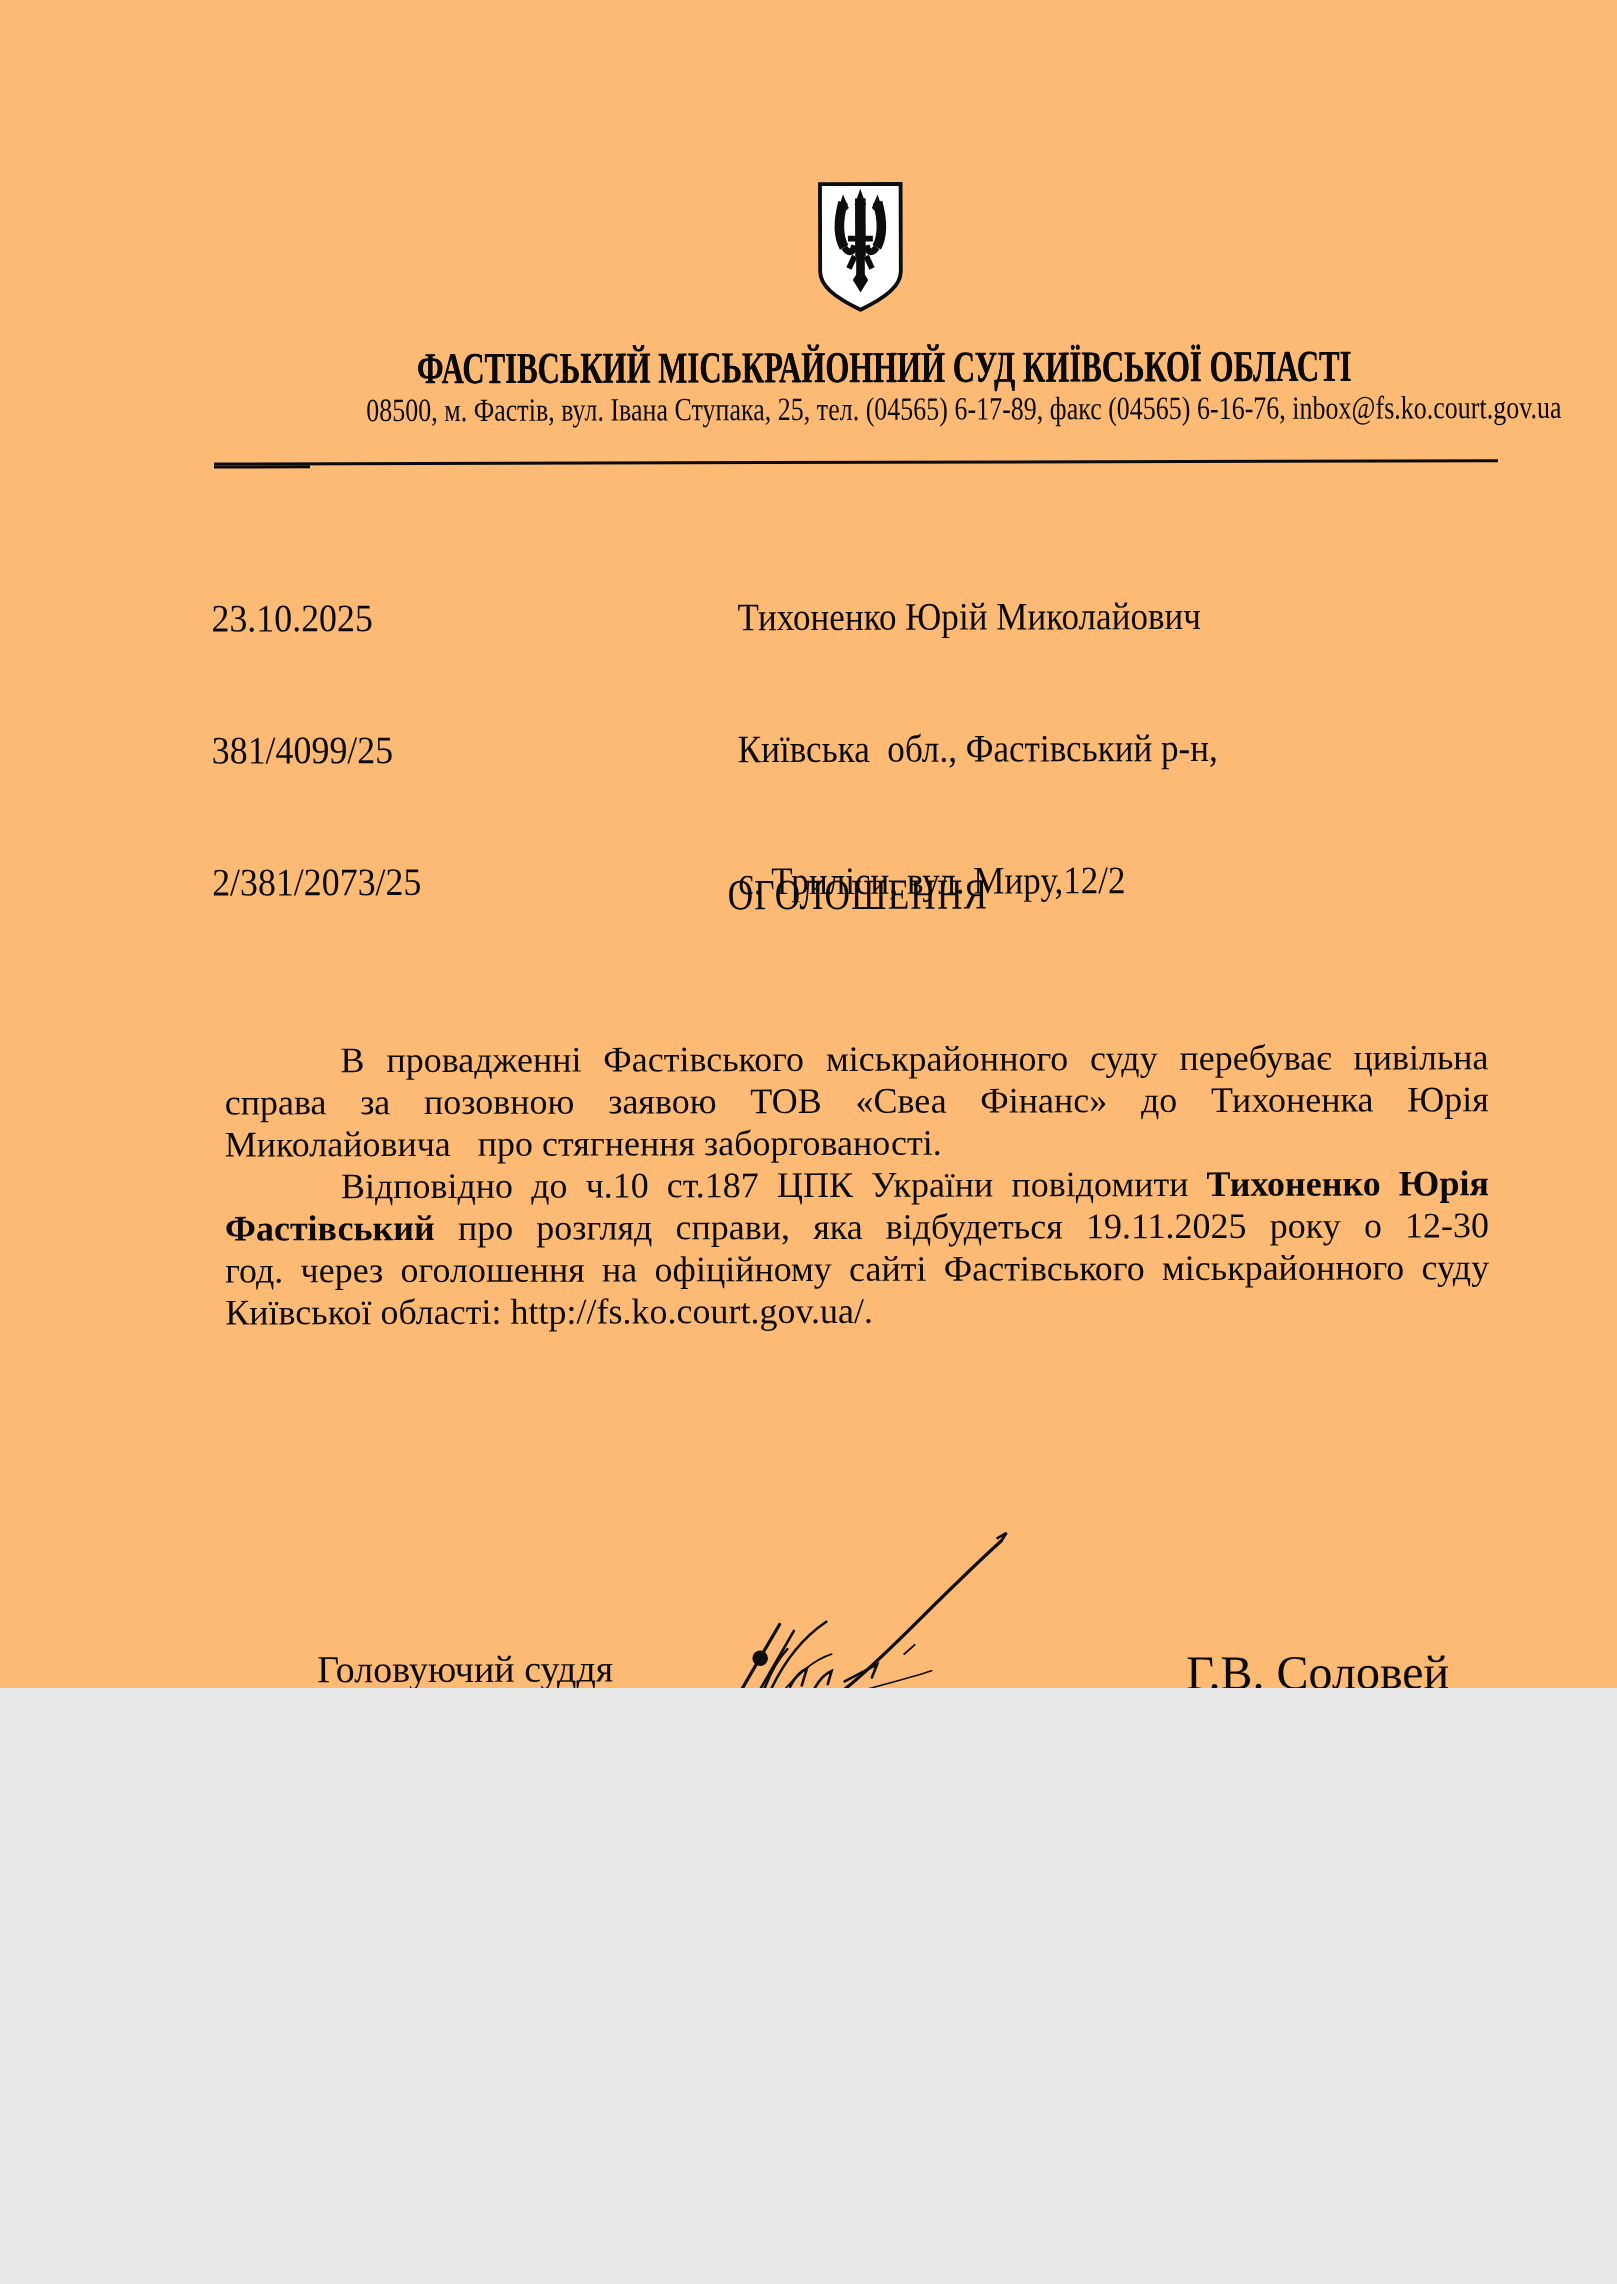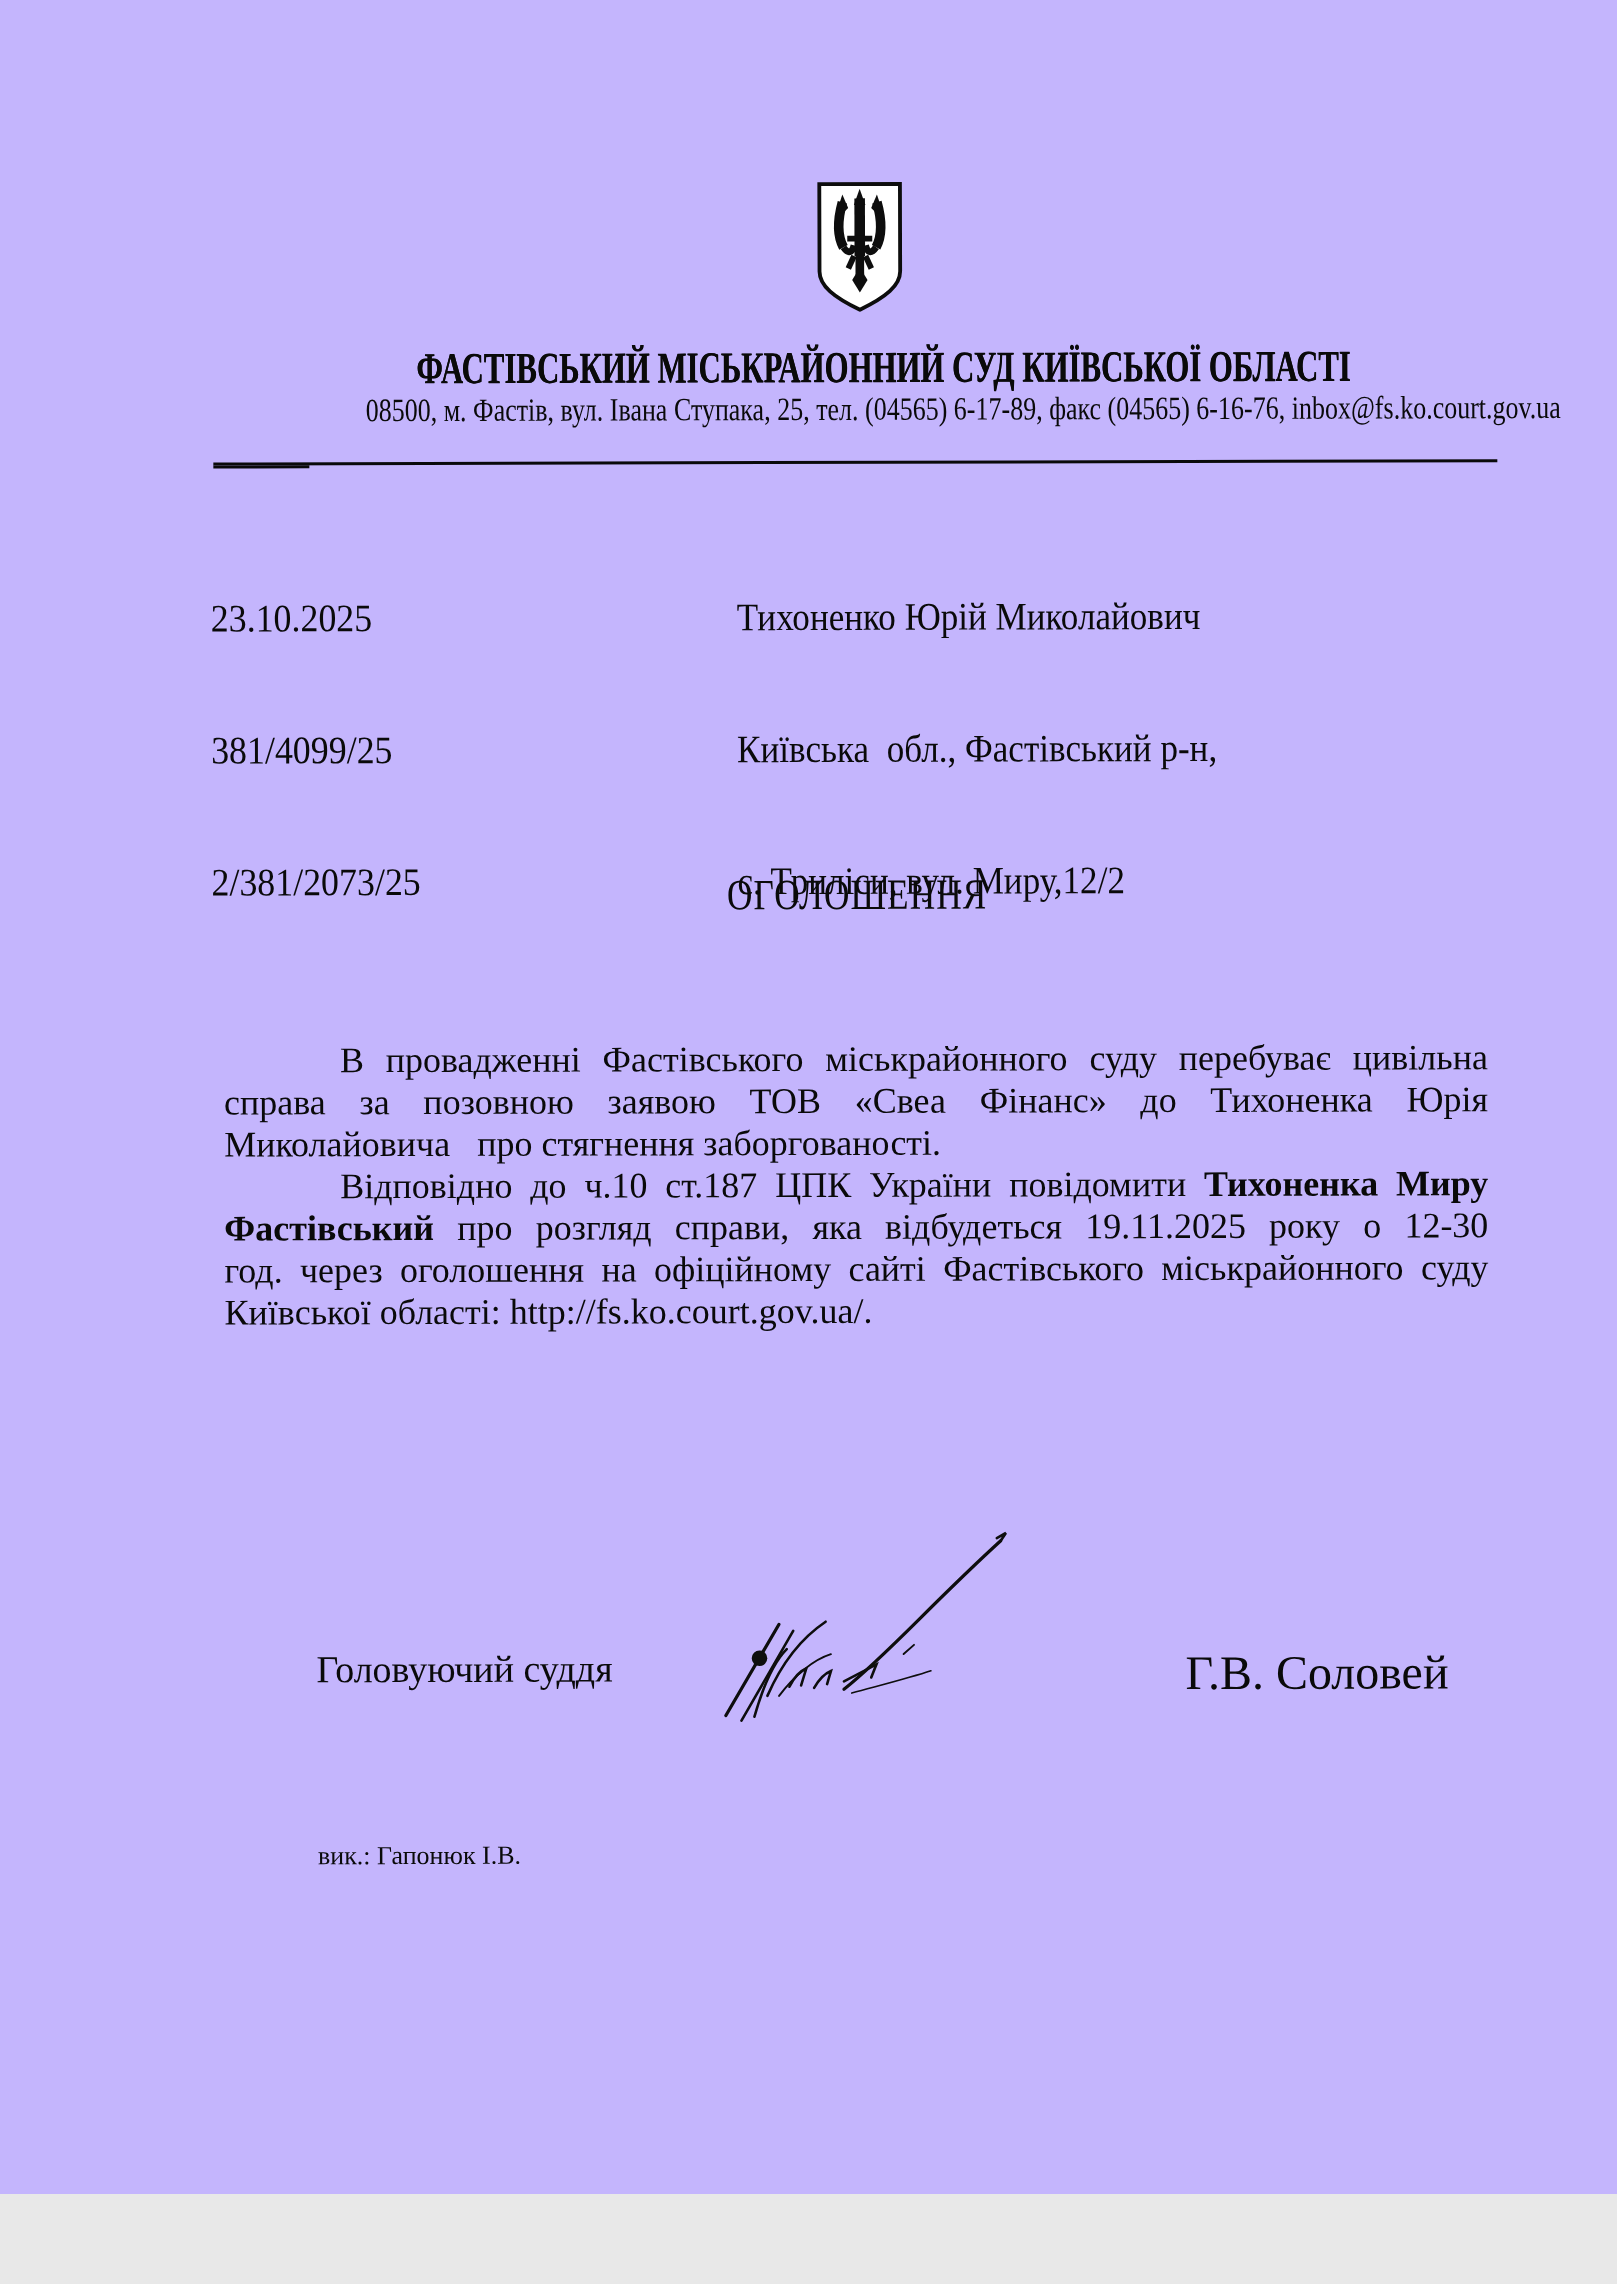--- a/index.html
+++ b/index.html
@@ -1,19 +1,19 @@
 <!DOCTYPE html>
 <html style="font-size:10.4px"><head>
 <meta charset="utf-8">
 <style>
   html,body{margin:0;padding:0;background:#e8e8e8;}
   .page{
     position:relative;
-    width:1618px;height:2194px;
-    background:#c4b5fd;
+    width:1618px;height:1688px;
+    background:#fdba74;
     font-family:"Liberation Serif","DejaVu Serif",serif;
     color:#0a0a0a;
     overflow:hidden;
   }
   .rot{position:absolute;inset:0;transform:rotate(-0.15deg);}
   .abs{position:absolute;}
   .ink{text-shadow:0.3px 0.3px 0 #0a0a0a;}
 
   
   .emblem{left:814px;top:179px;width:96px;height:135px;}
@@ -103,21 +103,21 @@
     </div>
 
     <div class="abs center-band doc-title">
       <span class="sqz">ОГОЛОШЕННЯ</span>
     </div>
 
     <div class="abs body-text">
       <div class="bl j ind"><span>В провадженні Фастівського міськрайонного суду перебуває цивільна</span></div>
       <div class="bl j"><span>справа за позовною заявою ТОВ «Свеа Фінанс» до Тихоненка Юрія</span></div>
       <div class="bl left"><span>Миколайовича   про стягнення заборгованості.</span></div>
-      <div class="bl j ind"><span>Відповідно до ч.10 ст.187 ЦПК України повідомити </span><b>Тихоненка Миру</b></div>
+      <div class="bl j ind"><span>Відповідно до ч.10 ст.187 ЦПК України повідомити </span><b>Тихоненко Юрія</b></div>
       <div class="bl j"><b>Фастівський</b><span> про розгляд справи, яка відбудеться 19.11.2025 року о 12-30</span></div>
       <div class="bl j"><span>год. через оголошення на офіційному сайті Фастівського міськрайонного суду</span></div>
       <div class="bl left"><span>Київської області: http://fs.ko.court.gov.ua/.</span></div>
     </div>
 
     <div class="abs sig-role">Головуючий суддя</div>
 
     <div class="abs sig-mark">
       <svg width="312" height="224" viewBox="0 0 480 345" xmlns="http://www.w3.org/2000/svg">
         <g stroke="#0e0e0e" fill="none" stroke-linecap="round">

